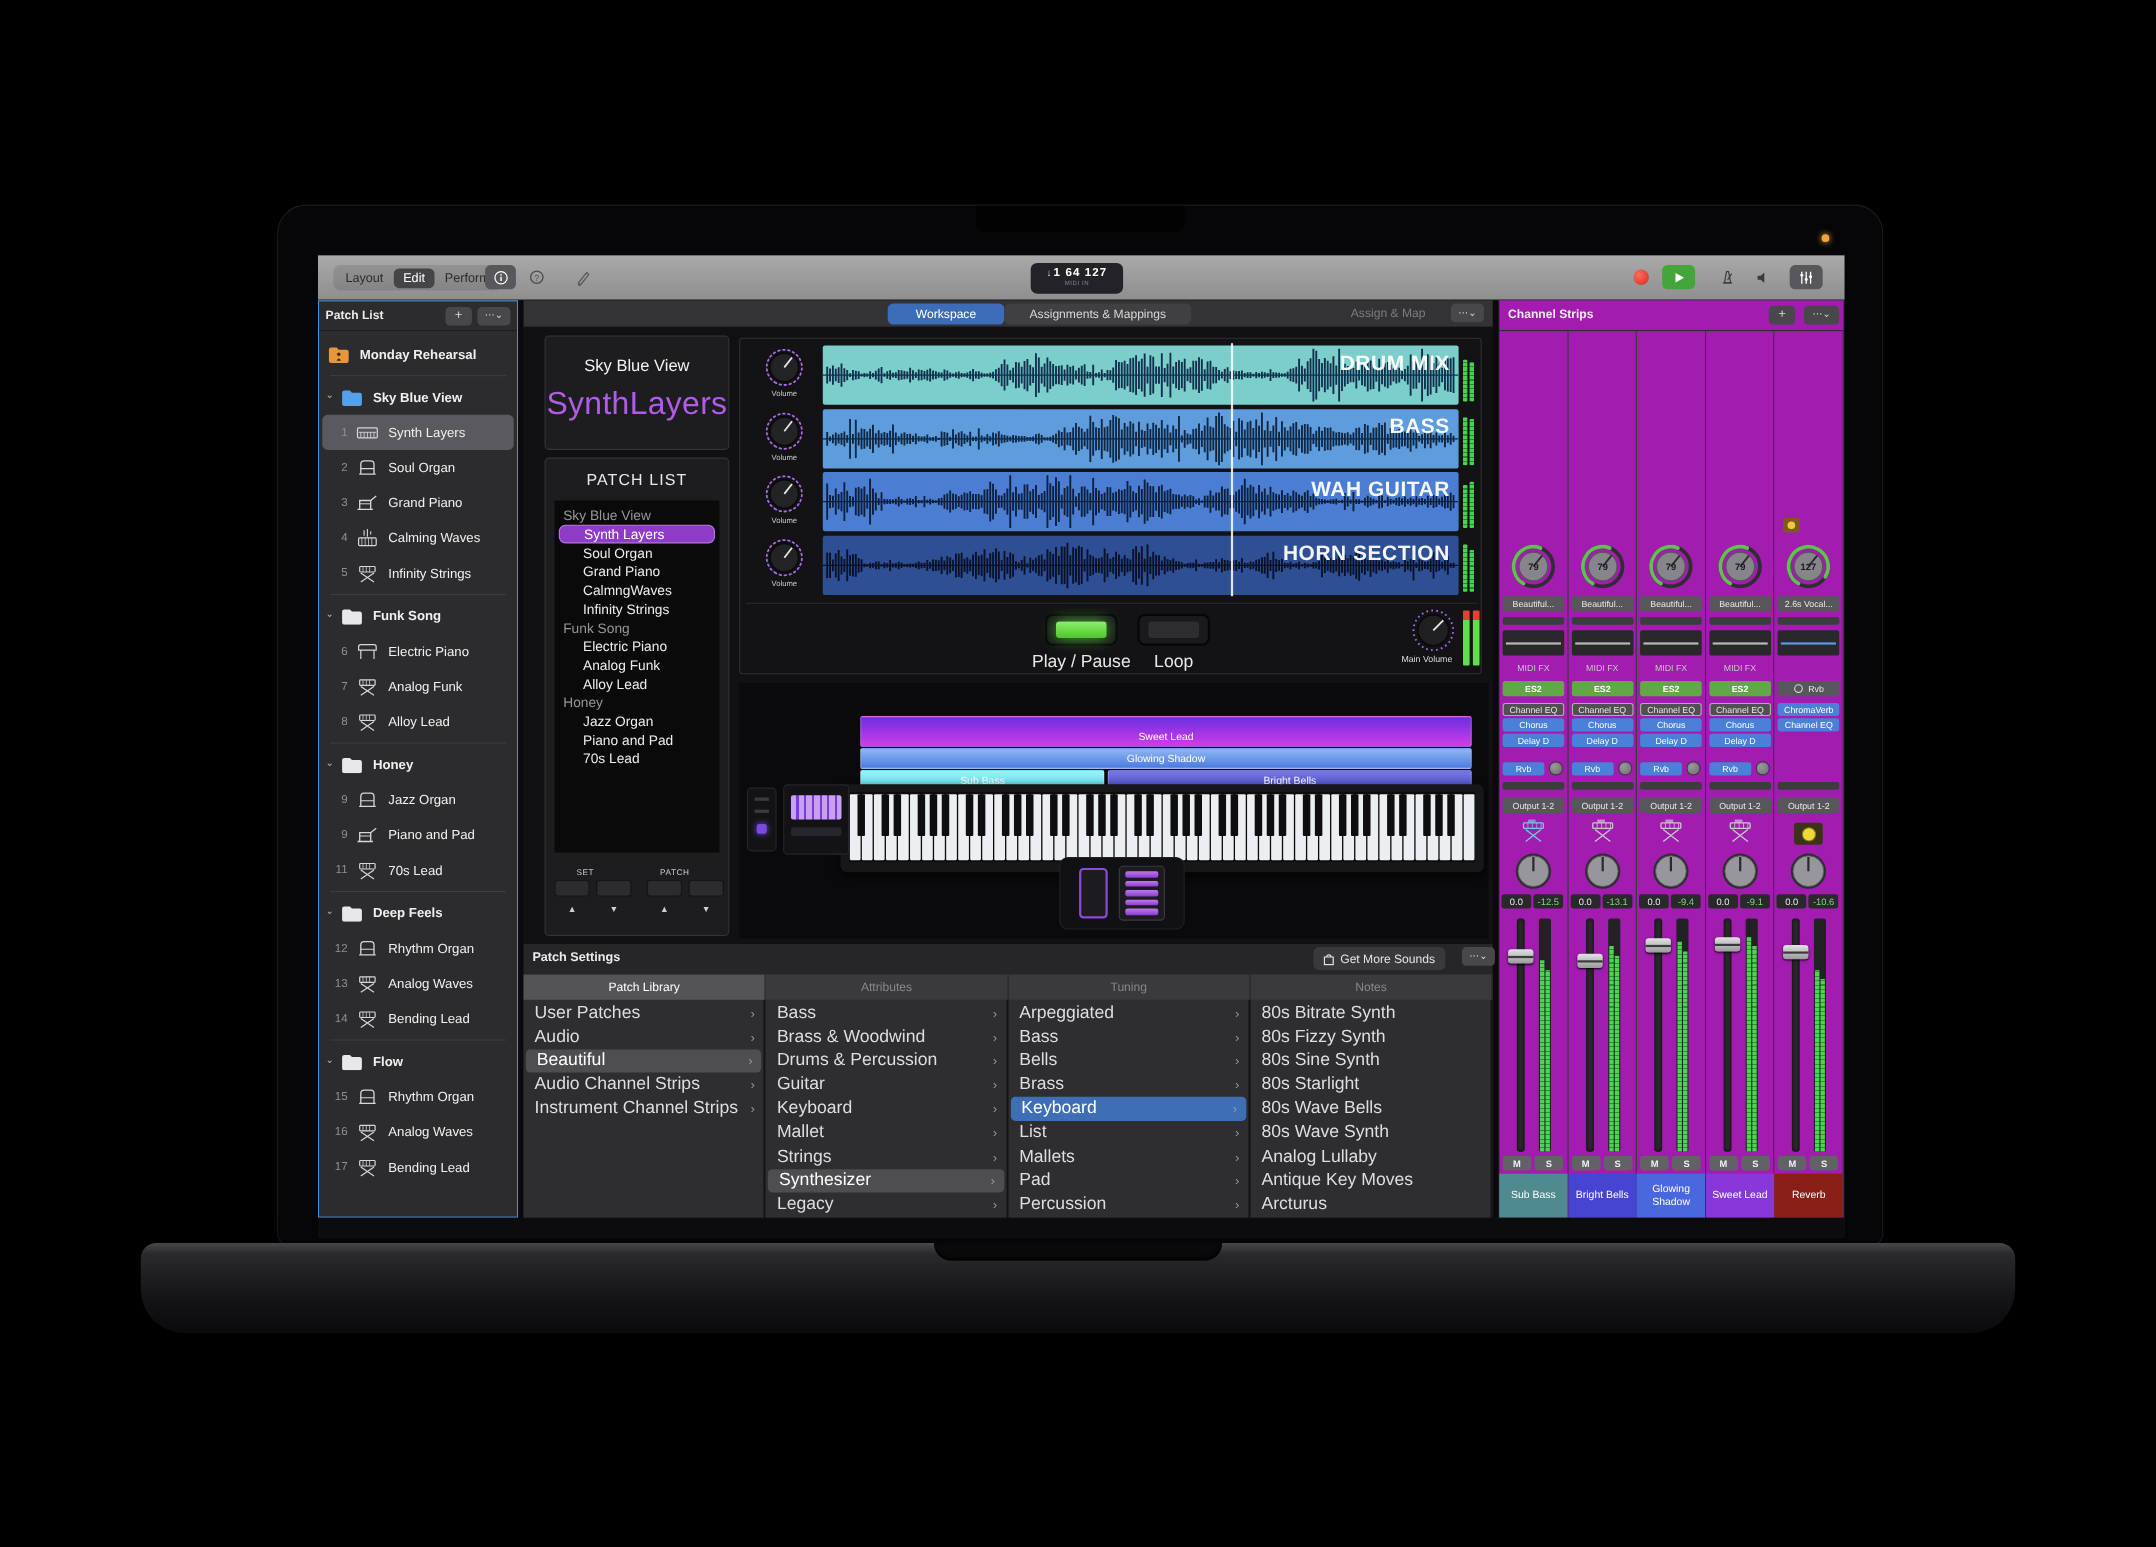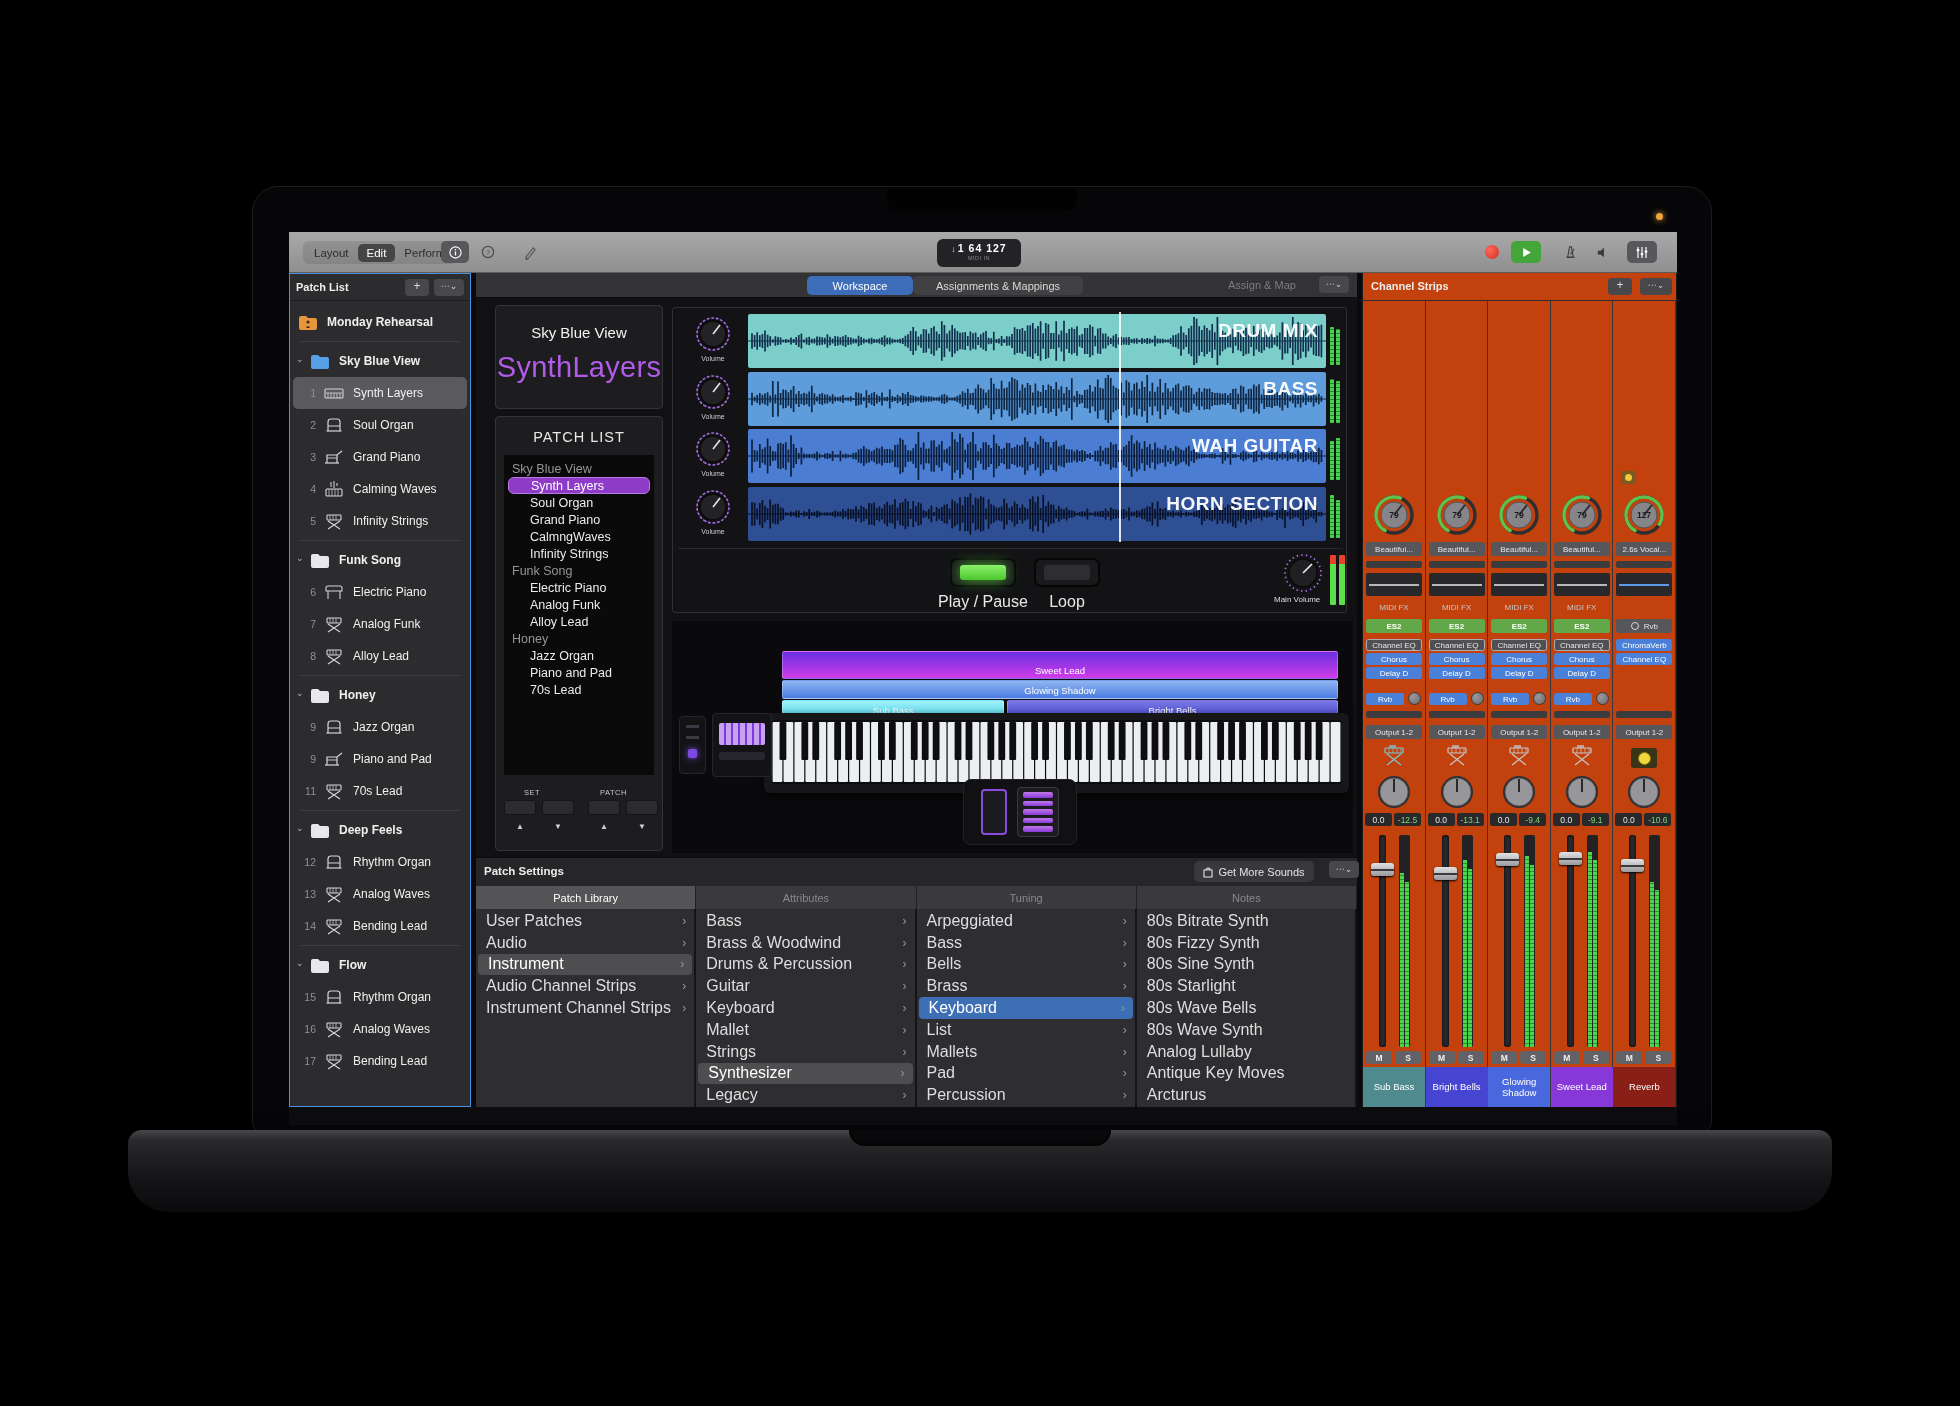--- a/index.html
+++ b/index.html
@@ -142,21 +142,21 @@
   .ps-cols { position:absolute; left:0; top:51px; width:100%; height:199px; display:flex; }
   .ps-col { width:220.25px; border-right:2px solid #141416; background:#2e2e30; padding-top:1px; overflow:hidden; }
   .ps-row { height:21.8px; display:flex; align-items:center; padding:0 8px 0 10px; }
   .ps-row .t { flex:1; font-size:16px; color:#dedee0; white-space:nowrap; }
   .ps-row .c { font-size:12px; color:#98989c; }
   .ps-row.selg { background:#4e4e51; border-radius:4px; margin:0 2px; }
   .ps-row.selb { background:#3e6fb5; border-radius:4px; margin:0 2px; }
   .ps-row.selb .t, .ps-row.selg .t { color:#fff; }
 
   
-  .cs { position:absolute; left:1074px; top:41px; width:313px; height:834px; background:#c2410c; }
+  .cs { position:absolute; left:1074px; top:41px; width:313px; height:834px; background:#a21caf; }
   .cs-head { position:absolute; top:0; left:0; width:100%; height:28px; border-bottom:1px solid #2e2e30; }
   .cs-title { position:absolute; left:8px; top:7px; font-size:11px; font-weight:bold; color:#ececec; }
   .strips { position:absolute; left:0; top:28px; width:313px; height:806px; display:flex; }
   .strip { position:relative; width:62.6px; height:100%; border-right:1px solid #37373a; }
   .chip { position:absolute; left:3px; width:56px; height:12px; border-radius:2.5px; font-size:8px;
     color:#e6e6e8; display:flex; align-items:center; justify-content:center; white-space:nowrap; overflow:hidden; }
   .chip.gray  { background:#57575b; }
   .chip.lined { background:#505054; border:1px solid #aeaeb2; }
   .chip.blue  { background:#4a80d8; color:#fff; }
   .chip.green { background:#63a848; color:#fff; font-weight:bold;text-align:center; }
@@ -856,21 +856,21 @@
             <div class="ps-col">
               <div class="ps-row">
                 <div class="t">User Patches</div>
                 <div class="c">›</div>
               </div>
               <div class="ps-row">
                 <div class="t">Audio</div>
                 <div class="c">›</div>
               </div>
               <div class="ps-row selg">
-                <div class="t">Instrument</div>
+                <div class="t">Beautiful</div>
                 <div class="c">›</div>
               </div>
               <div class="ps-row">
                 <div class="t">Audio Channel Strips</div>
                 <div class="c">›</div>
               </div>
               <div class="ps-row">
                 <div class="t">Instrument Channel Strips</div>
                 <div class="c">›</div>
               </div>

